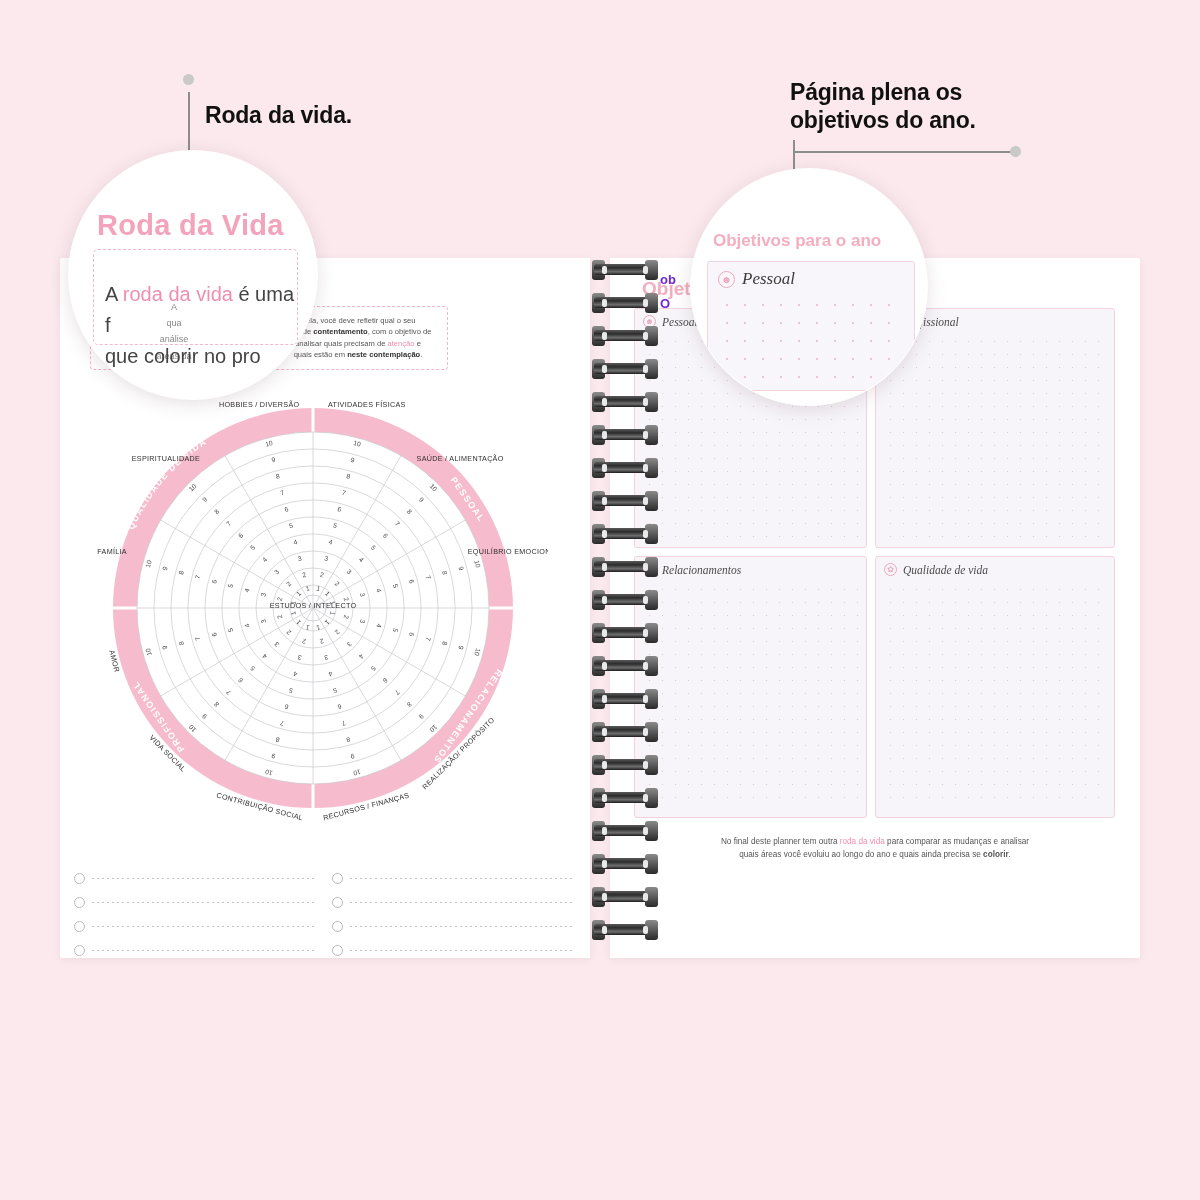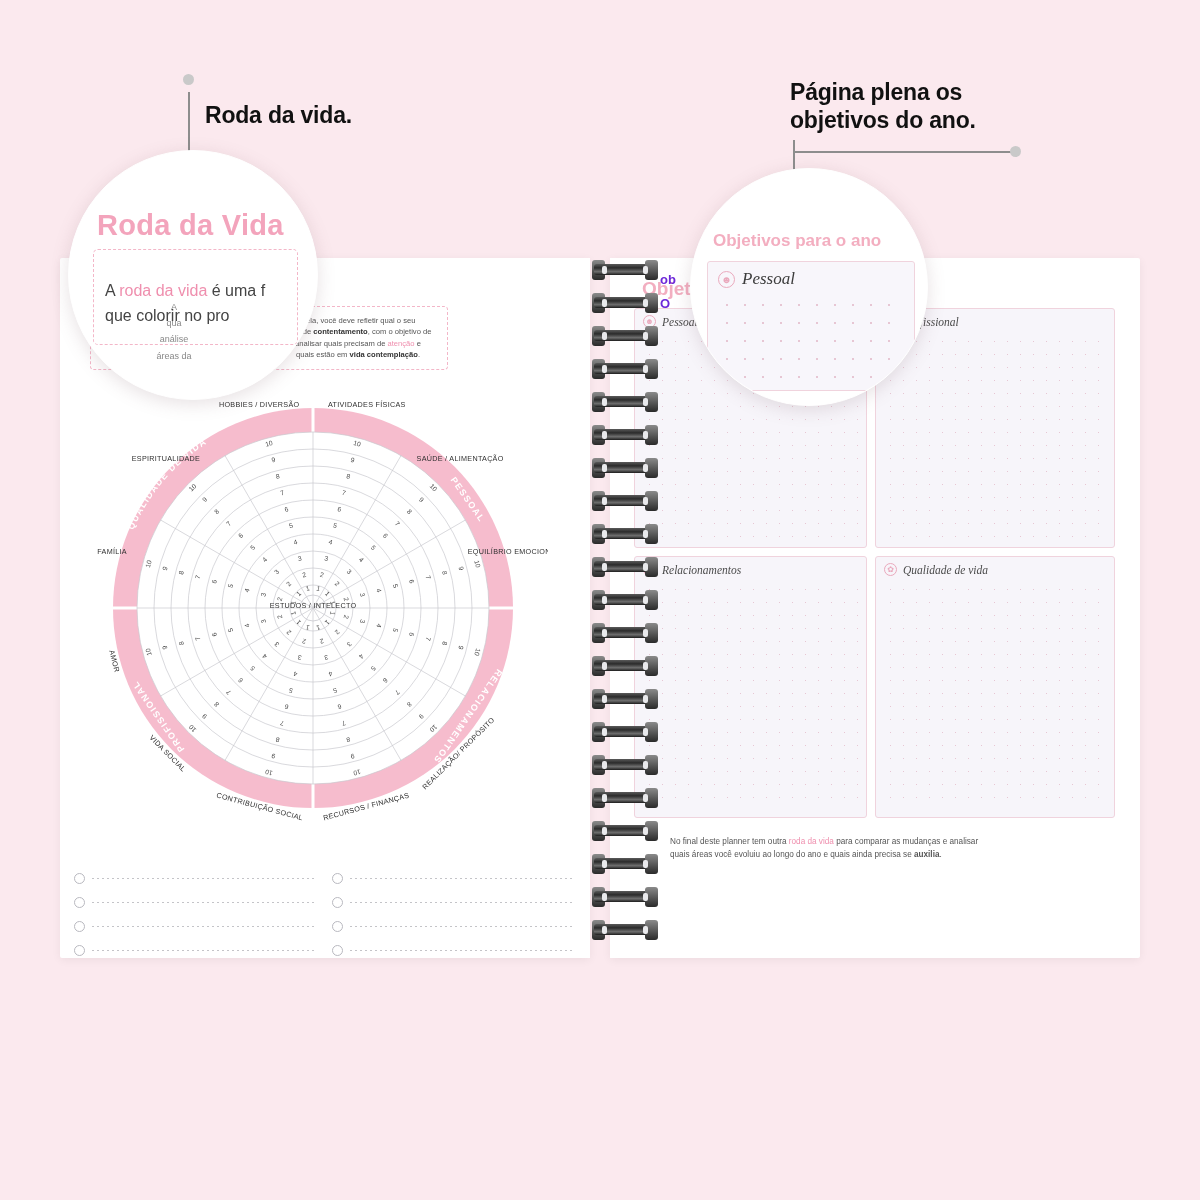--- a/index.html
+++ b/index.html
@@ -156,21 +156,21 @@
     background-image:radial-gradient(#e7c6d3 0.9px, transparent 1px);
     background-size:13px 13px;
   }
   #quad-pessoal       { left:24px;  top:50px;  width:233px; height:240px; }
   #quad-profissional  { left:265px; top:50px;  width:240px; height:240px; }
   #quad-relacionamentos { left:24px; top:298px; width:233px; height:262px; }
   #quad-qualidade     { left:265px; top:298px; width:240px; height:262px; }
 
   #footer-note {
     position:absolute; left:60px; top:578px; width:410px;
-    font-size:8.2px; color:#555; line-height:1.55;
+    text-align:center; font-size:8.2px; color:#555; line-height:1.55;
   }
 
   
   .bubble {
     position:absolute; border-radius:50%;
     background:#ffffff; overflow:hidden;
     box-shadow:0 4px 18px rgba(120,90,100,0.18);
     border:1px solid #fff;
   }
   #bubble-left  { left:68px; top:150px; width:250px; height:250px; }
@@ -179,21 +179,21 @@
   .bub-title-left {
     position:absolute; left:28px; top:58px;
     font-size:29px; color:#f3a4bc; font-weight:bold; letter-spacing:0.3px;
   }
   .bub-dash {
     position:absolute; left:24px; top:98px; width:205px; height:96px;
     border:1px dashed #f3b6c8; border-radius:5px; background:#fff;
   }
   .bub-zoom-text {
     position:absolute; left:36px; top:128px; width:190px;
-    font-size:16px; color:#444; line-height:1.55;
+    font-size:20px; color:#444; line-height:1.55;
   }
   .bub-under {
     position:absolute; left:10px; top:148px; width:190px;
     font-size:9px; color:#888; line-height:1.8; text-align:center;
   }
 
   .bub-title-right {
     position:absolute; left:22px; top:62px;
     font-size:17px; color:#f3aec0; font-weight:bold;
   }
@@ -251,21 +251,21 @@
     <div class="info-boxes">
       <div class="info-box b1">
         A <span class="pink">roda da vida</span> é uma ferramenta de<br>
         análise que auxilia no processo de reflexão das<br>
         áreas da sua vida.
       </div>
       <div class="info-box b2">
         Nela, você deve refletir qual o seu<br>
         nível de <span class="bold">contentamento</span>, com o objetivo de<br>
         analisar quais precisam de <span class="pink">atenção</span> e<br>
-        quais estão em <span class="bold">vida contemplação</span>.
+        quais estão em <span class="bold">neste contemplação</span>.
       </div>
     </div>
 
     <div id="wheel-wrap">
       <svg id="wheel" width="470" height="450" viewBox="0 0 470 450">
         <defs>
           <path id="arcQ1" d="M 235 225 m -196 0 a 196 196 0 0 1 196 -196" fill="none"></path>
         </defs>
 
         <circle cx="235" cy="225" r="200" fill="#f6bccd"></circle>
@@ -551,21 +551,21 @@
     <div class="quad" id="quad-qualidade">
       <div class="quad-head">
         <span class="ic">✿</span>
         <span class="lbl">Qualidade de vida</span>
       </div>
       <div class="dotgrid"></div>
     </div>
 
     <div id="footer-note">
       No final deste planner tem outra <span class="pink">roda da vida</span> para comparar as mudanças e analisar<br>
-      quais áreas você evoluiu ao longo do ano e quais ainda precisa se <b>auxilia</b>.
+      quais áreas você evoluiu ao longo do ano e quais ainda precisa se <b>colorir</b>.
     </div>
   </div>
 
   <div id="spiral">
     <div class="coil" style="top:8px;">
         <span class="capL"></span>
         <span class="bar"></span>
         <span class="capR"></span>
         <span class="hole holeL"></span>
         <span class="hole holeR"></span>

